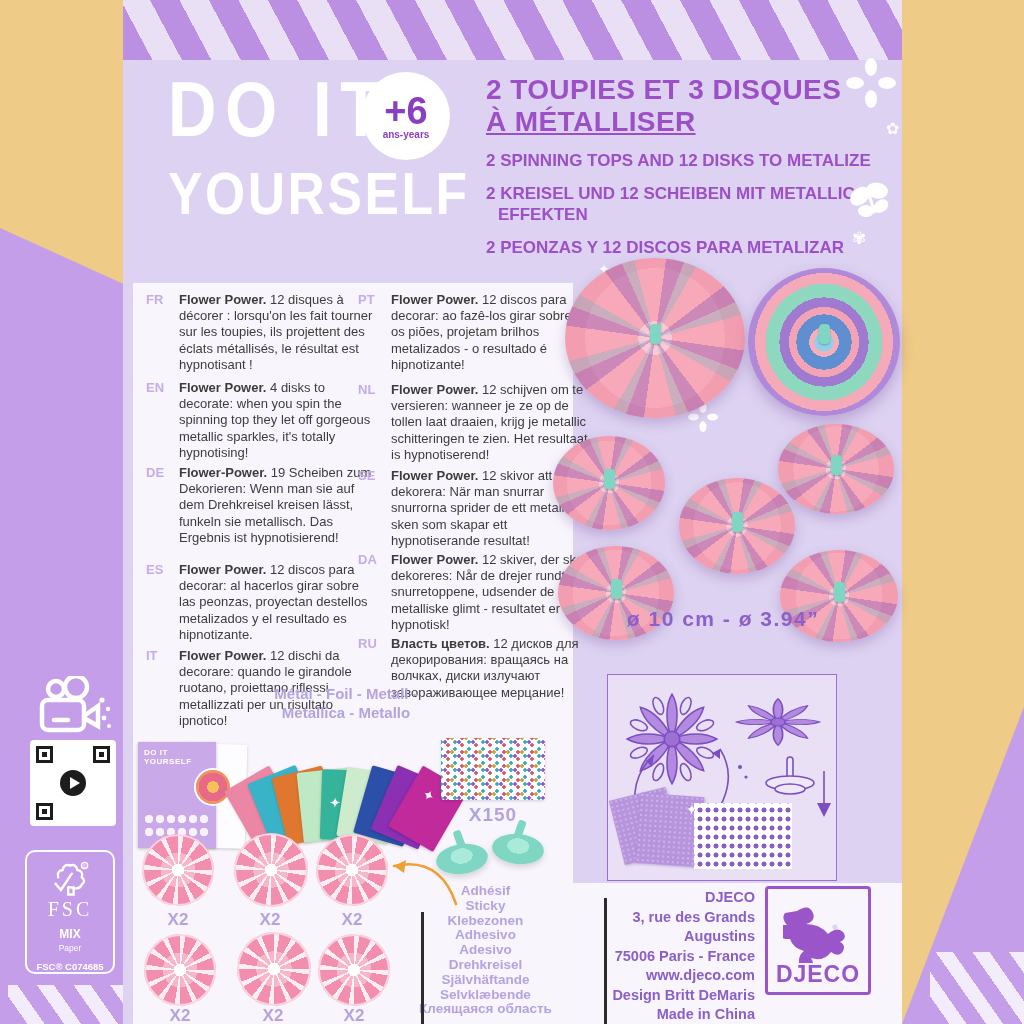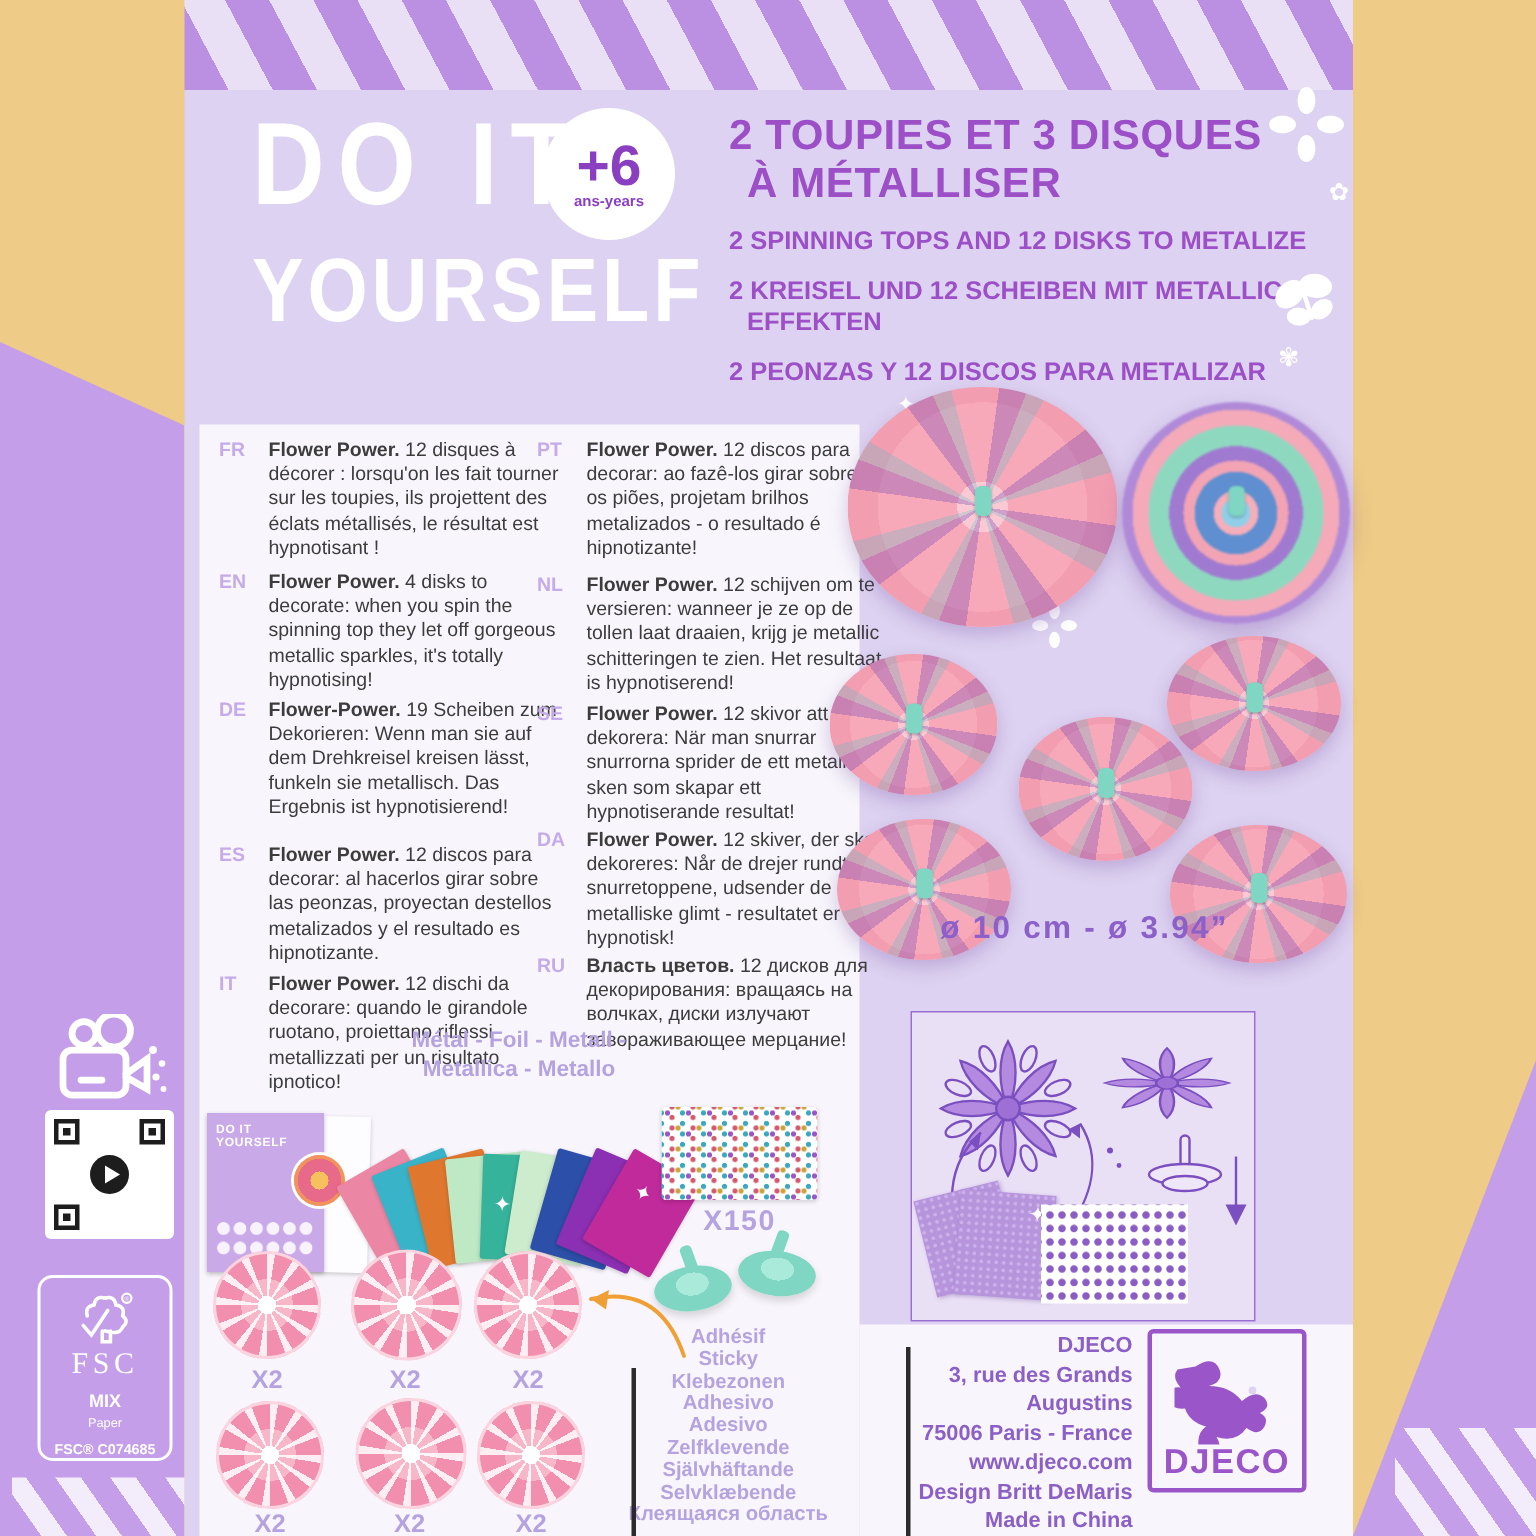--- a/index.html
+++ b/index.html
@@ -27,21 +27,21 @@
   .logo .l1{font-size:78px;font-weight:bold;letter-spacing:10px;line-height:86px;}
   .logo .l2{font-size:60px;font-weight:bold;letter-spacing:3px;line-height:72px;margin-top:6px;}
   .badge{left:362px;top:72px;width:88px;height:88px;background:#fff;border-radius:50%;
     display:flex;flex-direction:column;align-items:center;justify-content:center;color:#8a3fc0;}
   .badge .age{font-size:38px;font-weight:bold;line-height:36px;}
   .badge .yrs{font-size:10px;font-weight:bold;}
 
   
   .titles{left:486px;top:74px;width:395px;color:#9c4fc7;}
   .titles .t1{font-size:28px;font-weight:800;letter-spacing:.4px;line-height:32px;}
-  .titles .t1b{margin-left:12px;}
+  .titles .t1b{margin-left:0;text-decoration:underline;}
   .titles .sub{font-size:17px;font-weight:800;line-height:21px;margin-top:12px;}
   .titles .sub .cont{margin-left:12px;}
 
   
   .lang{display:flex;font-size:13px;line-height:16.2px;color:#3c3c3c;}
   .lang .code{width:33px;font-weight:bold;color:#c5ace9;flex:none;}
   .lang .body{width:197px;}
   .lang b{font-weight:bold;}
 
   
@@ -445,21 +445,21 @@
     <path d="M74 58 Q58 10 12 20" stroke="#f09f35" stroke-width="2.6" fill="none" stroke-linecap="round"></path>
     <polygon points="12,20 24,14 22,27" fill="#f09f35"></polygon>
   </svg>
 
   <div class="abs adhesive lbl">
     <div>Adhésif</div>
     <div>Sticky</div>
     <div>Klebezonen</div>
     <div>Adhesivo</div>
     <div>Adesivo</div>
-    <div>Zelfklevende</div>
+    <div>Drehkreisel</div>
     <div>Självhäftande</div>
     <div>Selvklæbende</div>
     <div>Клеящаяся область</div>
   </div>
 
   <div class="pink-disc" style="left:142px;top:834px;width:72px;height:72px;"></div>
   <div class="pink-disc" style="left:234px;top:833px;width:74px;height:74px;"></div>
   <div class="pink-disc" style="left:316px;top:834px;width:72px;height:72px;"></div>
   <div class="x2 lbl" style="left:142px;top:910px;">X2</div>
   <div class="x2 lbl" style="left:234px;top:910px;">X2</div>

